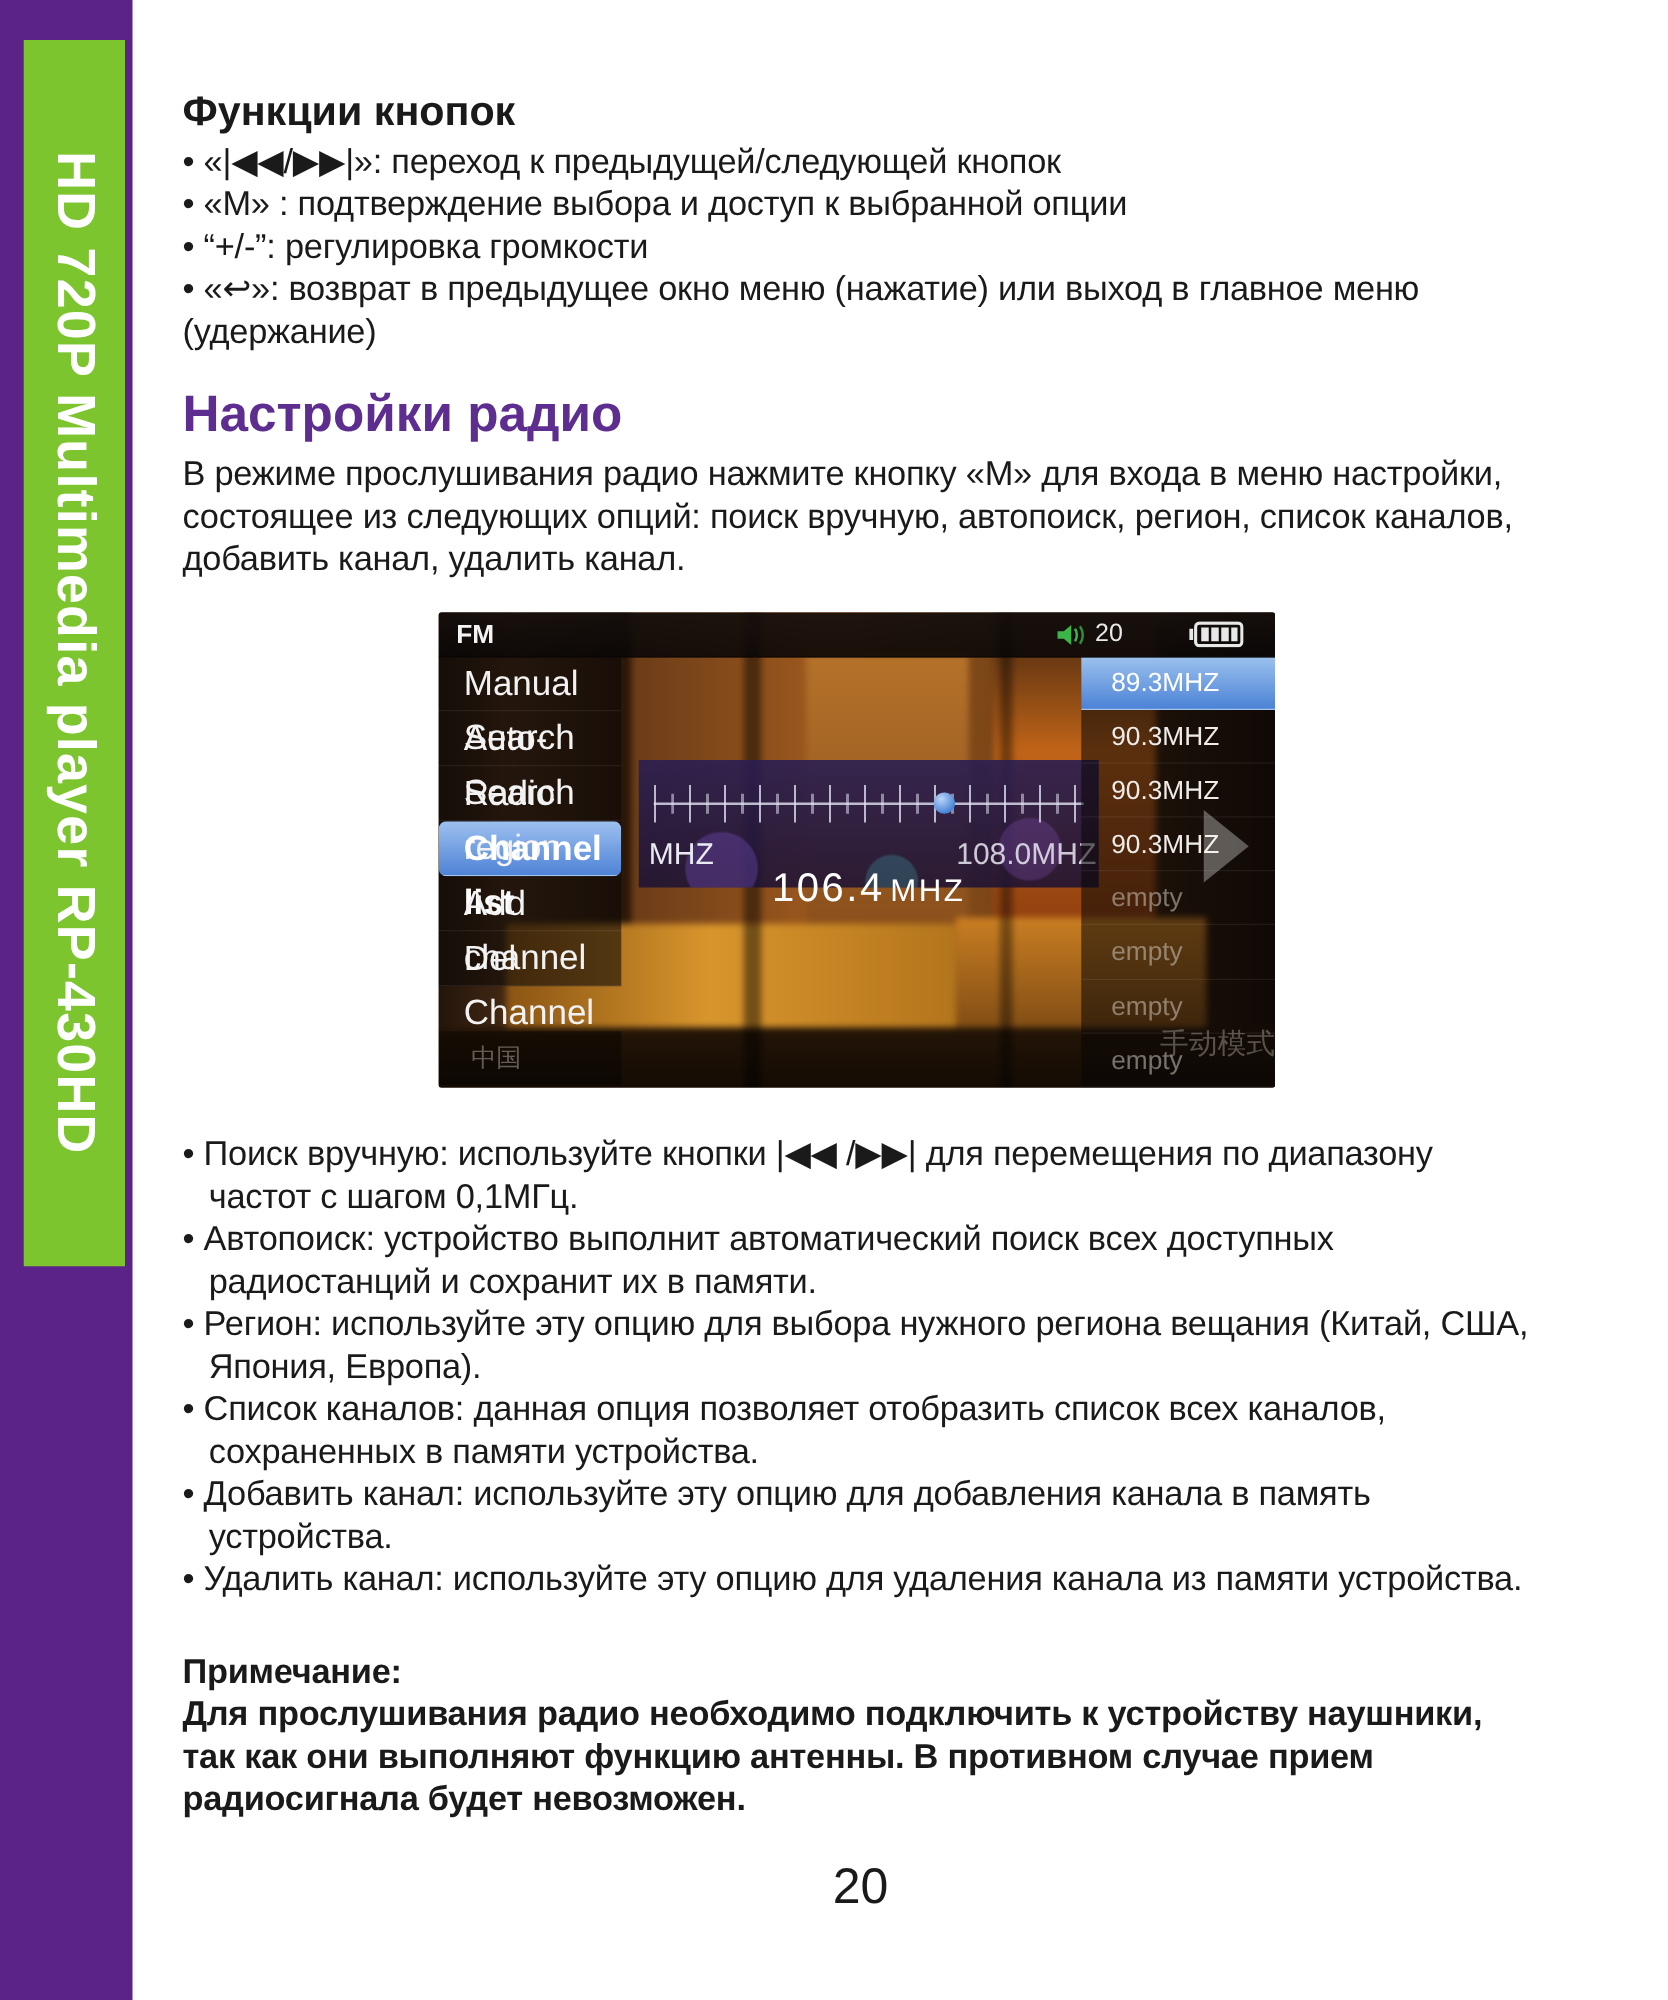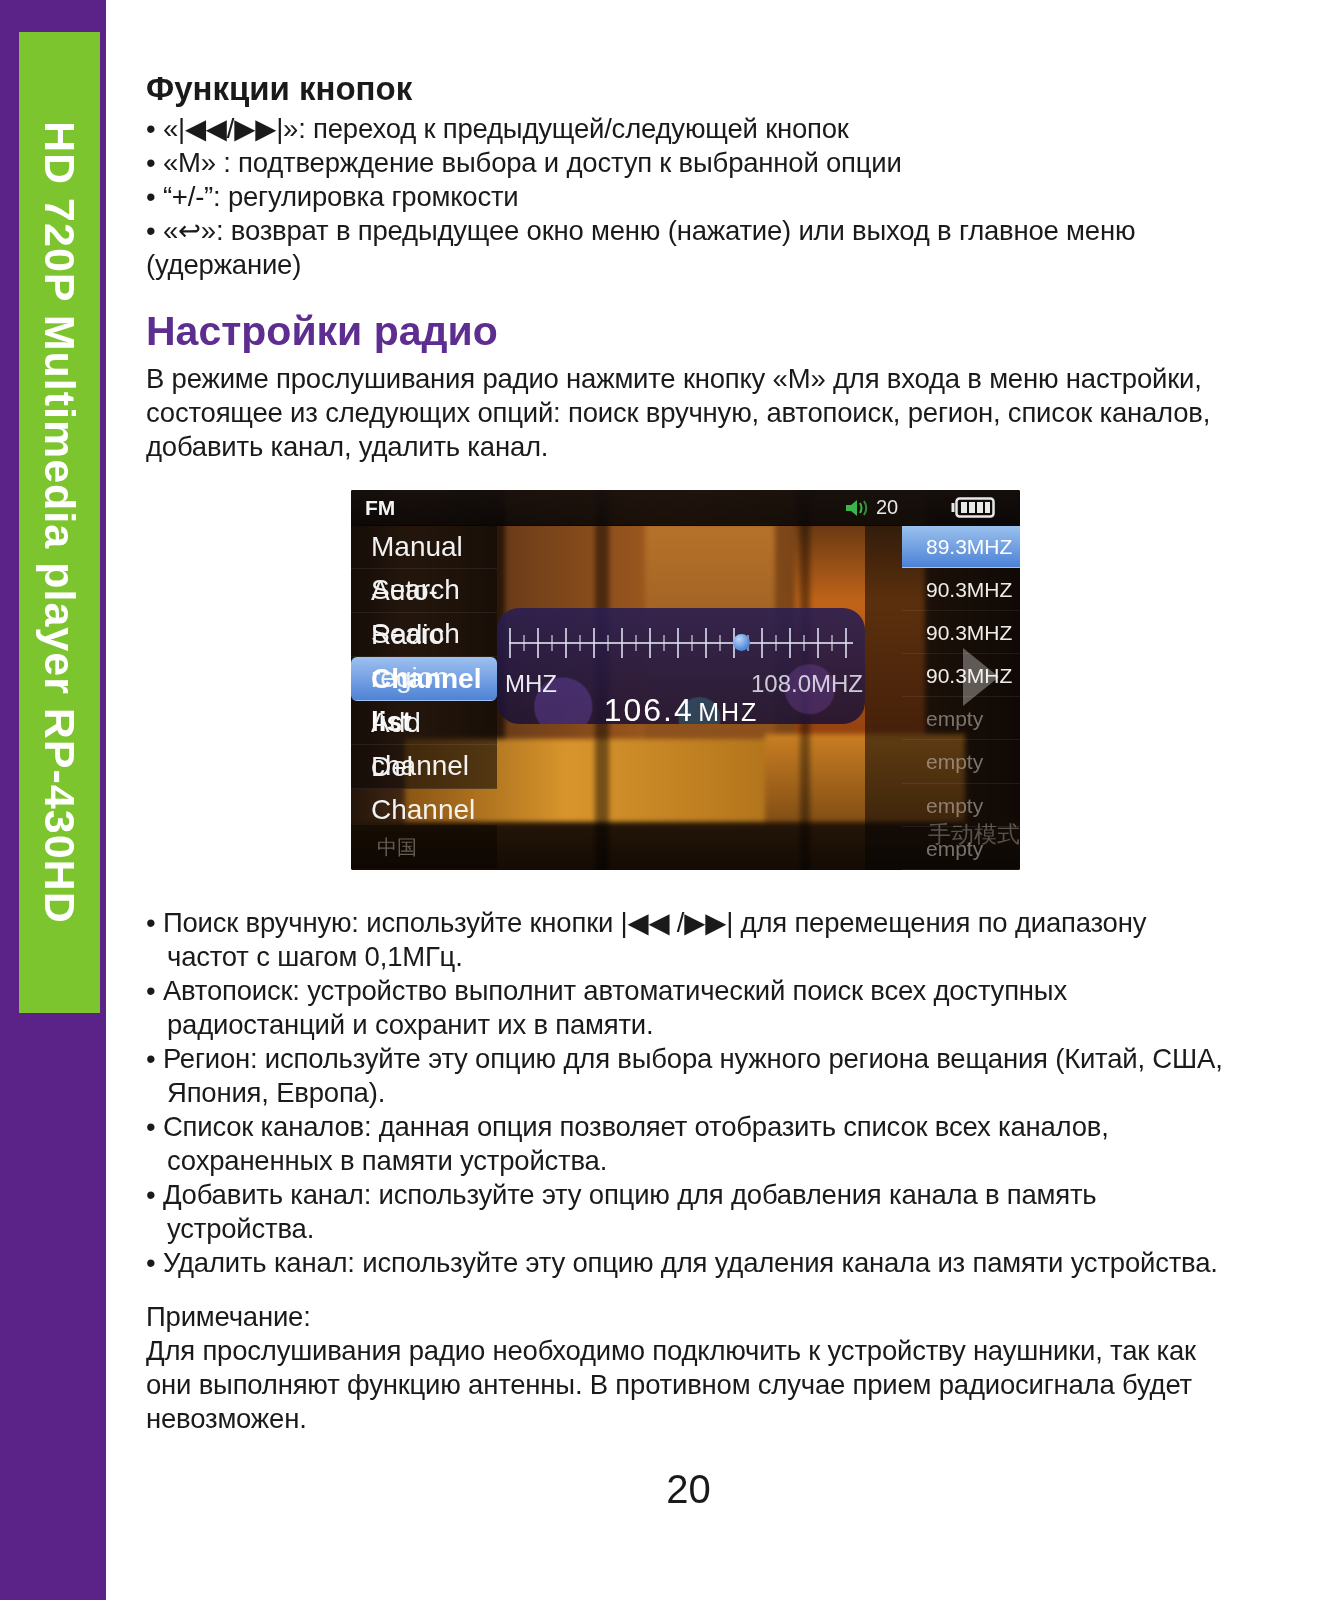--- a/index.html
+++ b/index.html
@@ -17,21 +17,21 @@
   
   .content { position:absolute; left:146px; top:72px; width:1085px; }
   .h-small { font-size:33px; font-weight:bold; margin:0 0 6px 0; line-height:34px; }
   .flat-item { font-size:27.5px; line-height:34px; letter-spacing:-0.2px; }
   .flat-item::before { content:"• "; }
   .h-purple { color:var(--heading_purple,#5d2d8f); font-size:41px; line-height:46px; font-weight:bold; margin:26px 0 8px 0; }
   .intro { margin:0; font-size:27.5px; line-height:34px; letter-spacing:-0.2px; }
   .list2 { margin-top:36px; }
   .hang-item { font-size:27.5px; line-height:34px; letter-spacing:-0.2px; padding-left:21px; text-indent:-21px; }
   .hang-item::before { content:"• "; }
-  .note { margin-top:20px; font-weight:normal; }
+  .note { margin-top:40px; font-weight:bold; }
   .note p { margin:0; font-size:27.5px; line-height:34px; letter-spacing:-0.2px; }
   .pagenum { margin-top:30px; text-align:center; font-size:40px; line-height:46px; }
 
   
   .screen-wrap { margin:26px 0 0 205px; }
   .screen { position:relative; width:669px; height:380px; overflow:hidden; background:#2b1a0e; border-radius:2px; }
   .bg, .bg div { position:absolute; }
   .bg { inset:-6px; filter:blur(2.5px); }
   .bg .b1 { left:0; top:0; width:160px; height:392px; background:linear-gradient(90deg,#20130a,#452914 40%,#2a1708); }
   .bg .b2 { left:160px; top:0; width:290px; height:260px; background:linear-gradient(90deg,#6b3c18,#a05a1e 55%,#7a4517); }
@@ -51,40 +51,40 @@
   .vol-num { color:#e8e8e8; font-size:20px; }
   .batt { position:absolute; left:600px; top:7px; }
 
   .menu { position:absolute; left:0; top:35px; width:146px; z-index:4; background:rgba(12,9,7,.58); }
   .menu-row { height:43px; line-height:43px; padding-left:20px; color:#f2f2f2; font-size:28px;
     border-bottom:1px solid rgba(255,255,255,.07); }
   .menu-row.selected { background:linear-gradient(180deg,#9dc0ef,#4f83d6); border-radius:6px; color:#fff;font-weight:bold; }
   .region { position:absolute; left:0; top:335px; width:146px; height:43px; z-index:4; background:rgba(0,0,0,.35);
     color:rgba(205,195,182,.45); font-size:20px; line-height:45px; padding-left:26px; box-sizing:border-box; }
 
-  .scale { position:absolute; left:146px; top:118px; width:368px; height:116px; z-index:3;
+  .scale { position:absolute; left:160px; top:118px; width:368px; height:102px; z-index:3;
     background:
       radial-gradient(circle at 18% 85%, rgba(120,80,200,.35) 0 28px, transparent 30px),
       radial-gradient(circle at 55% 95%, rgba(60,160,170,.30) 0 20px, transparent 22px),
       radial-gradient(circle at 85% 70%, rgba(150,90,210,.25) 0 24px, transparent 26px),
-      linear-gradient(180deg, rgba(42,30,82,.90), rgba(26,17,52,.85)); border-radius: 22px; }
+      linear-gradient(180deg, rgba(42,30,82,.90), rgba(26,17,52,.85)); }
   .ticks-long { position:absolute; left:12px; right:12px; top:20px; height:30px;
     background:repeating-linear-gradient(90deg, rgba(220,222,238,.8) 0 2px, transparent 2px 28px); }
   .ticks-short { position:absolute; left:26px; right:12px; top:27px; height:16px;
     background:repeating-linear-gradient(90deg, rgba(220,222,238,.55) 0 2px, transparent 2px 28px); }
   .baseline { position:absolute; left:12px; right:12px; top:34px; height:2px; background:rgba(225,226,240,.8); }
   .dot { position:absolute; left:64%; top:26px; width:17px; height:17px; border-radius:50%;
     background:radial-gradient(circle at 35% 30%, #bcd6f8, #4a86d8 70%); z-index:4; }
   .lbl-left { position:absolute; left:8px; top:62px; color:#e9e9f2; font-size:24px; }
   .lbl-right { position:absolute; right:2px; top:62px; color:rgba(233,233,242,.85); font-size:24px; }
   .curfreq { position:absolute; left:0; top:84px; width:100%; text-align:center; color:#fff; }
   .curfreq .val { font-size:32px; letter-spacing:2px; }
   .curfreq .unit { font-size:25px; letter-spacing:2px; }
 
-  .channels { position:absolute; left:514px; top:35px; width:155px; height:345px; z-index:4; background:rgba(8,6,5,.55);padding-left:37px; }
+  .channels { position:absolute; left:514px; top:35px; width:155px; height:345px; z-index:4; background:rgba(8,6,5,.55); }
   .channel-row { height:43.1px; line-height:43px; padding-left:24px; color:#efece8; font-size:21px;
     border-bottom:1px solid rgba(255,255,255,.07); box-sizing:border-box; }
   .channel-row.selected { background:linear-gradient(180deg,#9cc2ee,#4c82d6); color:#fff; }
   .channel-row.empty { color:rgba(205,198,190,.55); }
   .play { position:absolute; left:612px; top:158px; width:0; height:0; z-index:6;
     border-left:36px solid rgba(255,255,255,.32); border-top:29px solid transparent; border-bottom:29px solid transparent; }
   .mode { position:absolute; right:0px; bottom:20px; z-index:6; color:rgba(195,188,178,.40); font-size:23px; }
 </style>
 </head>
 <body>

